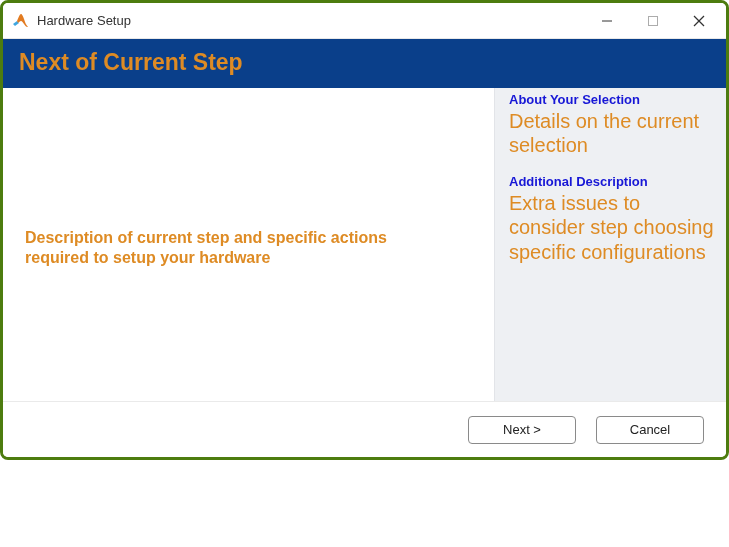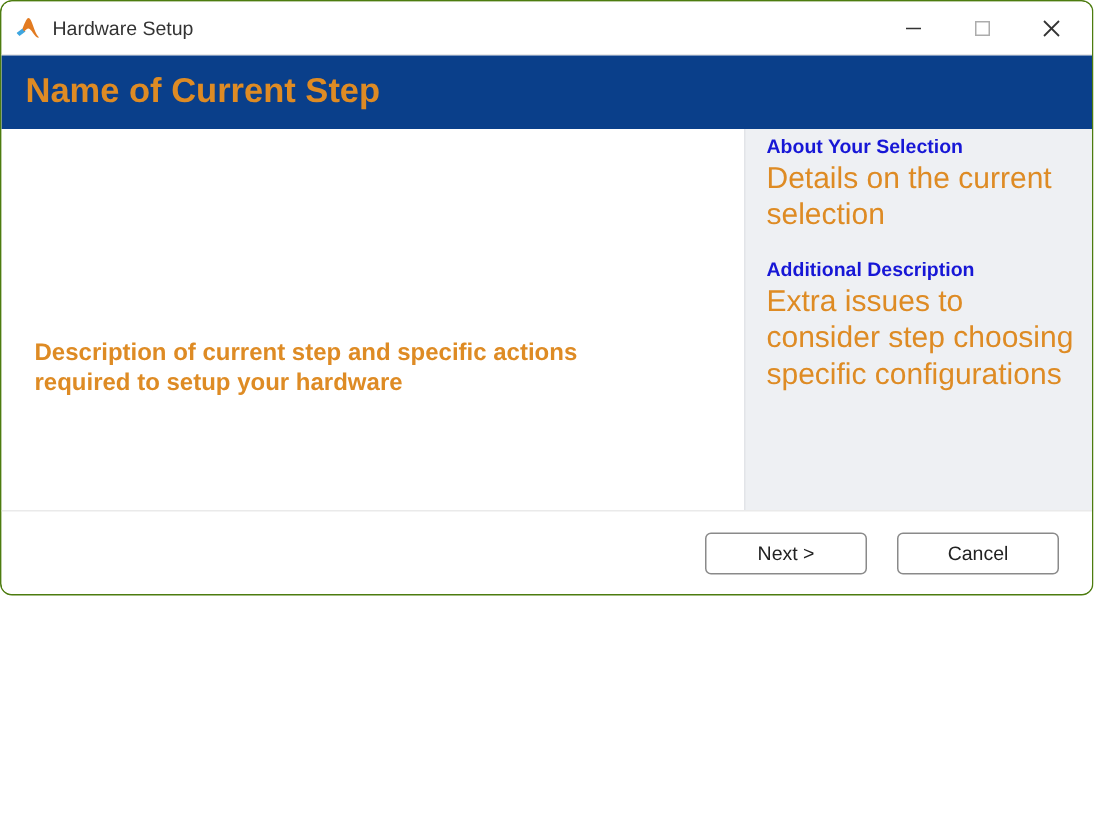--- a/index.html
+++ b/index.html
@@ -1,19 +1,19 @@
 <!DOCTYPE html>
 <html><head>
   <meta charset="utf-8">
   <style>
     * { box-sizing: border-box; margin: 0; padding: 0; }
     html, body { width: 729px; height: 547px; font-family: "Segoe UI", Arial, sans-serif; overflow: hidden; }
     .window {
-      width: 729px; height: 397px;
-      border: 1px solid #4d7c0f;
+      width: 729px; height: 460px;
+      border: 3px solid #4d7c0f;
       border-radius: 8px;
       background: #ffffff;
       display: flex; flex-direction: column;
       overflow: hidden;
     }
     .titlebar {
       height: 36px;
       display: flex; align-items: center;
       padding: 0 4px 0 10px;
       background: #ffffff;
@@ -130,21 +130,21 @@
     </button>
     <button class="winbtn">
       <svg viewBox="0 0 12 12">
         <line x1="1" y1="1" x2="11" y2="11" stroke="#333" stroke-width="1.2"></line>
         <line x1="11" y1="1" x2="1" y2="11" stroke="#333" stroke-width="1.2"></line>
       </svg>
     </button>
   </div>
 
   <div class="step-header">
-    <h1>Name of Current Step</h1>
+    <h1>Next of Current Step</h1>
   </div>
 
   <div class="content">
     <div class="main-pane">
       <div class="main-desc">Description of current step and specific actions required to setup your hardware</div>
     </div>
     <div class="side-pane">
       <div class="side-heading">About Your Selection</div>
       <div class="side-body">Details on the current selection</div>
       <div class="side-heading">Additional Description</div>

